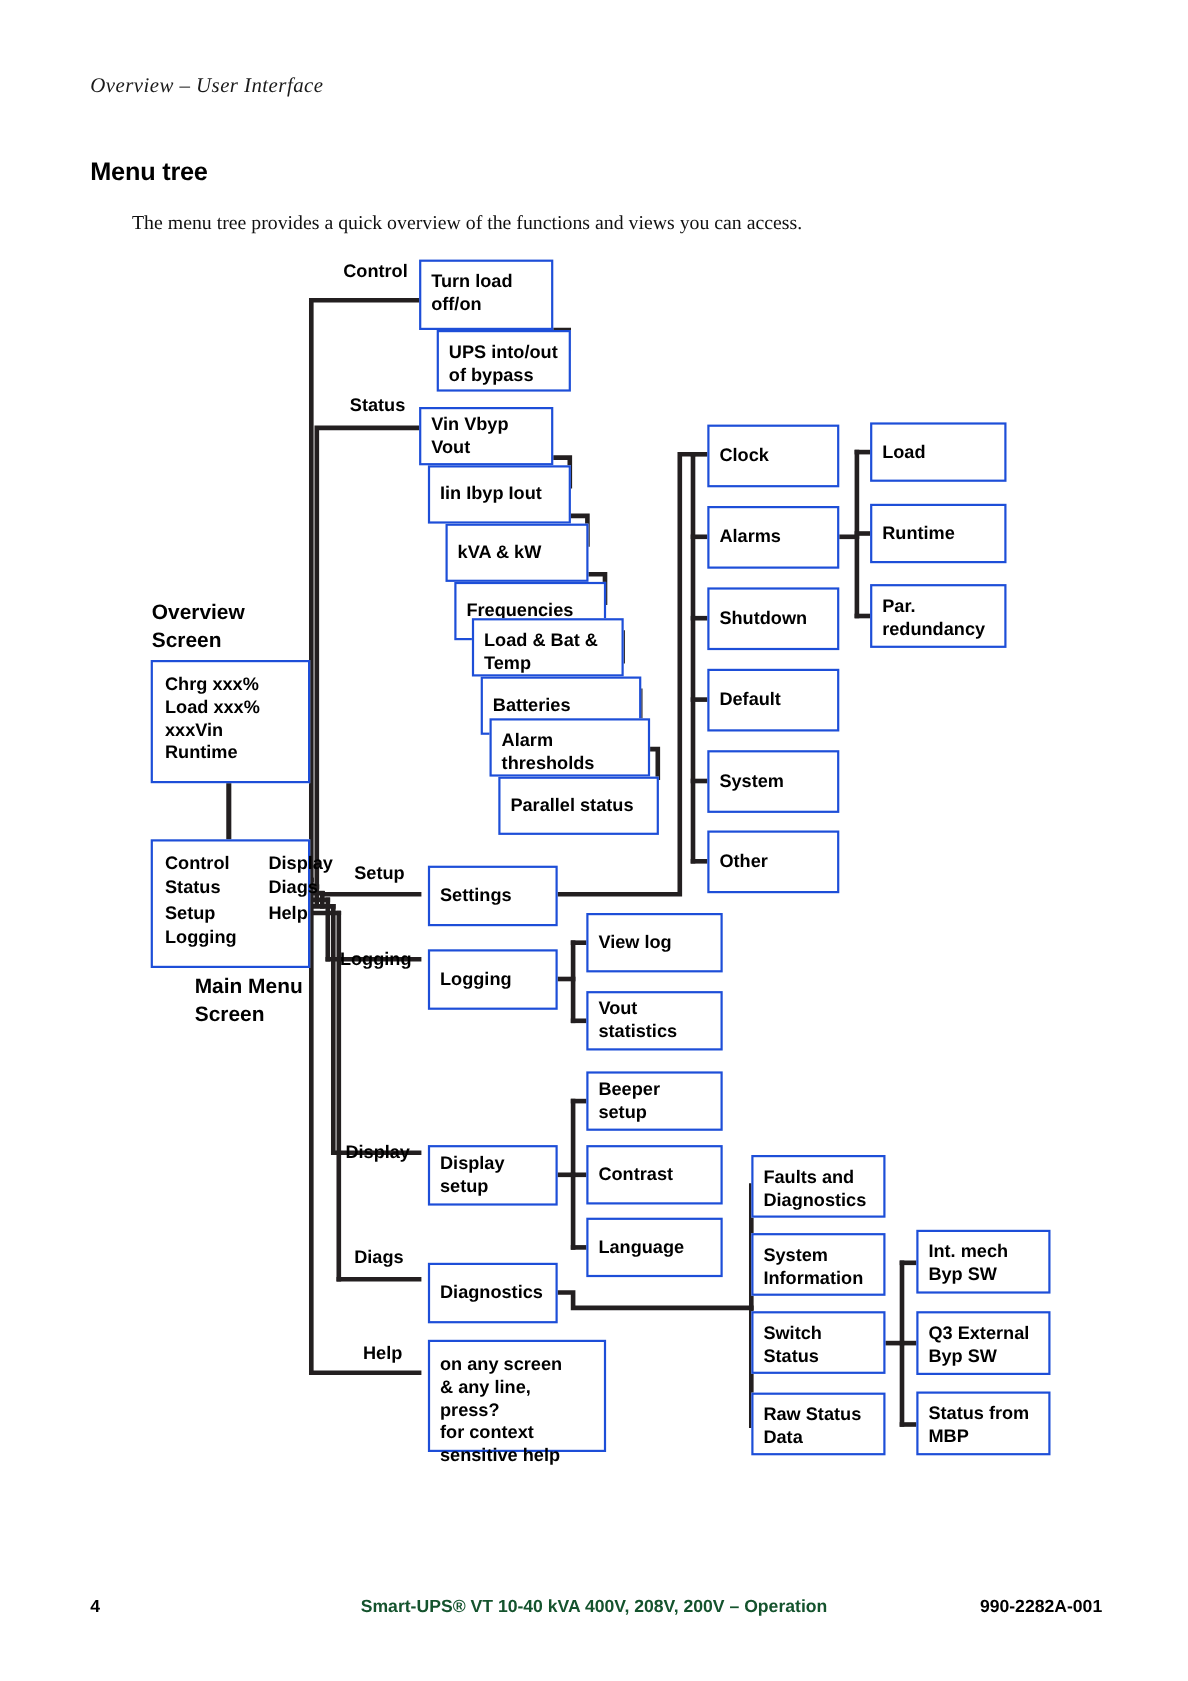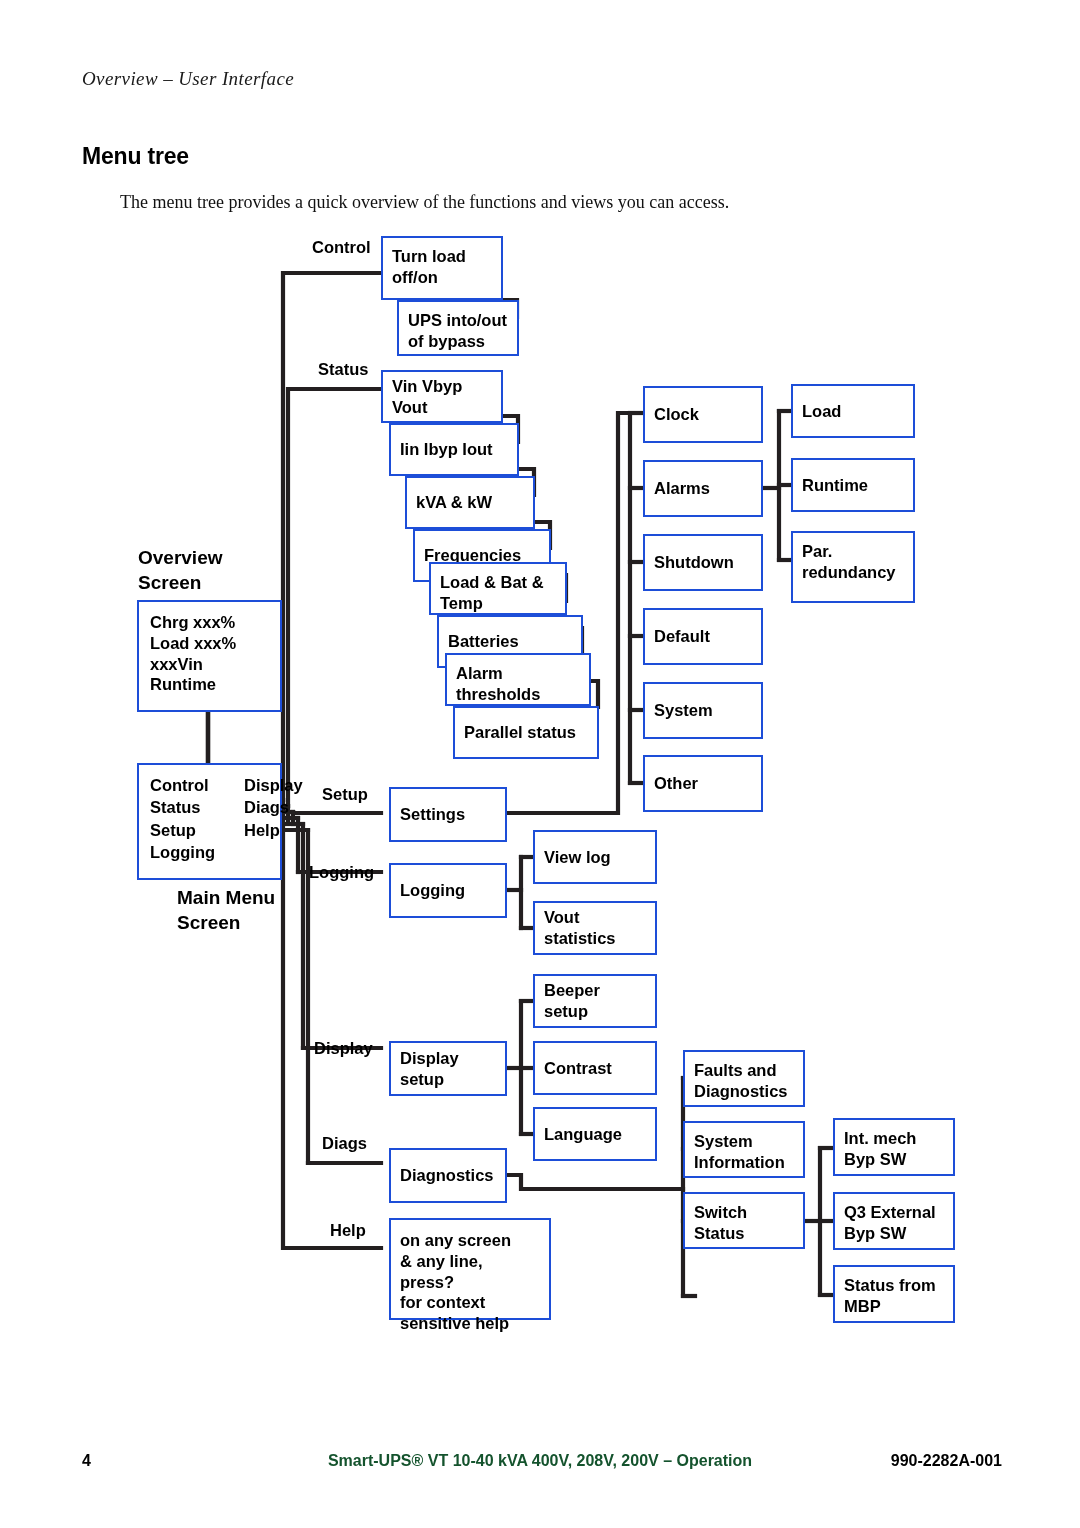--- a/index.html
+++ b/index.html
@@ -177,21 +177,21 @@
 
     <div class="box mid" style="left:643px;top:386px;width:120px;height:57px;">Clock</div>
     <div class="box mid" style="left:643px;top:460px;width:120px;height:57px;">Alarms</div>
     <div class="box mid" style="left:643px;top:534px;width:120px;height:57px;">Shutdown</div>
     <div class="box mid" style="left:643px;top:608px;width:120px;height:57px;">Default</div>
     <div class="box mid" style="left:643px;top:682px;width:120px;height:57px;">System</div>
     <div class="box mid" style="left:643px;top:755px;width:120px;height:57px;">Other</div>
 
     <div class="box mid" style="left:791px;top:384px;width:124px;height:54px;">Load</div>
     <div class="box mid" style="left:791px;top:458px;width:124px;height:54px;">Runtime</div>
-    <div class="box top" style="left: 791px; top: 531px; width: 124px; height: 72px; white-space: pre-line;">Par.
+    <div class="box top" style="left: 791px; top: 531px; width: 124px; height: 58px; white-space: pre-line;">Par.
 redundancy</div>
 
     <div class="lbl" style="left:309px;top:863px;">Logging</div>
     <div class="box mid" style="left:389px;top:863px;width:118px;height:55px;">Logging</div>
     <div class="box mid" style="left:533px;top:830px;width:124px;height:54px;">View log</div>
     <div class="box mid" style="left:533px;top:901px;width:124px;height:54px;">Vout statistics</div>
 
     <div class="lbl" style="left:314px;top:1039px;">Display</div>
     <div class="box mid" style="left:389px;top:1041px;width:118px;height:55px;">Display setup</div>
     <div class="box mid" style="left:533px;top:974px;width:124px;height:54px;">Beeper setup</div>
@@ -200,20 +200,22 @@
 
     <div class="lbl" style="left:322px;top:1134px;">Diags</div>
     <div class="box mid" style="left:389px;top:1148px;width:118px;height:55px;">Diagnostics</div>
 
     <div class="box top" style="left: 683px; top: 1050px; width: 122px; height: 57px; white-space: pre-line;">Faults and
 Diagnostics</div>
     <div class="box top" style="left: 683px; top: 1121px; width: 122px; height: 57px; white-space: pre-line;">System
 Information</div>
     <div class="box top" style="left: 683px; top: 1192px; width: 122px; height: 57px; white-space: pre-line;">Switch
 Status</div>
+    <div class="box top" style="left: 683px; top: 1266px; width: 122px; height: 57px; white-space: pre-line;">Raw Status
+Data</div>
 
     <div class="box top" style="left: 833px; top: 1118px; width: 122px; height: 58px; white-space: pre-line;">Int. mech
 Byp SW</div>
     <div class="box top" style="left: 833px; top: 1192px; width: 122px; height: 58px; white-space: pre-line;">Q3 External
 Byp SW</div>
     <div class="box top" style="left: 833px; top: 1265px; width: 122px; height: 58px; white-space: pre-line;">Status from
 MBP</div>
 
     <div class="lbl" style="left:330px;top:1221px;">Help</div>
     <div class="box top" style="left: 389px; top: 1218px; width: 162px; height: 102px; padding-top: 10px; white-space: pre-line;">on any screen

